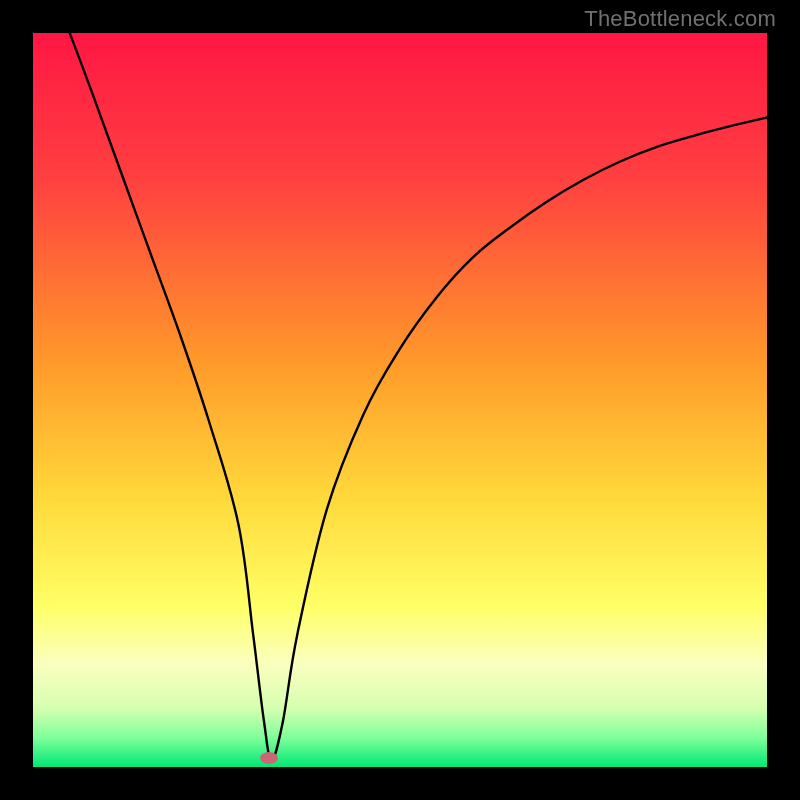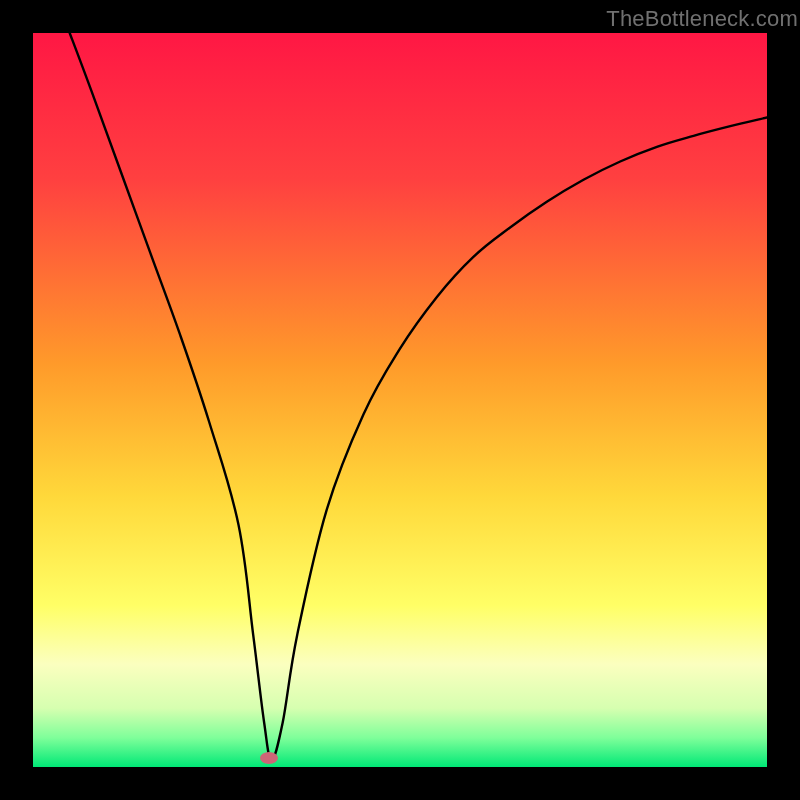--- a/index.html
+++ b/index.html
@@ -23,21 +23,21 @@
     position: absolute;
     left: 33px;
     top: 33px;
     width: 734px;
     height: 734px;
     overflow: hidden;
   }
   .watermark {
     position: absolute;
     top: 6px;
-    right: 2px;
+    right: 24px;
     color: #707070;
     font-size: 22px;
     font-weight: 500;
     letter-spacing: 0.2px;
   }
   .marker {
     position: absolute;
     width: 18px;
     height: 12px;
     border-radius: 50%;

